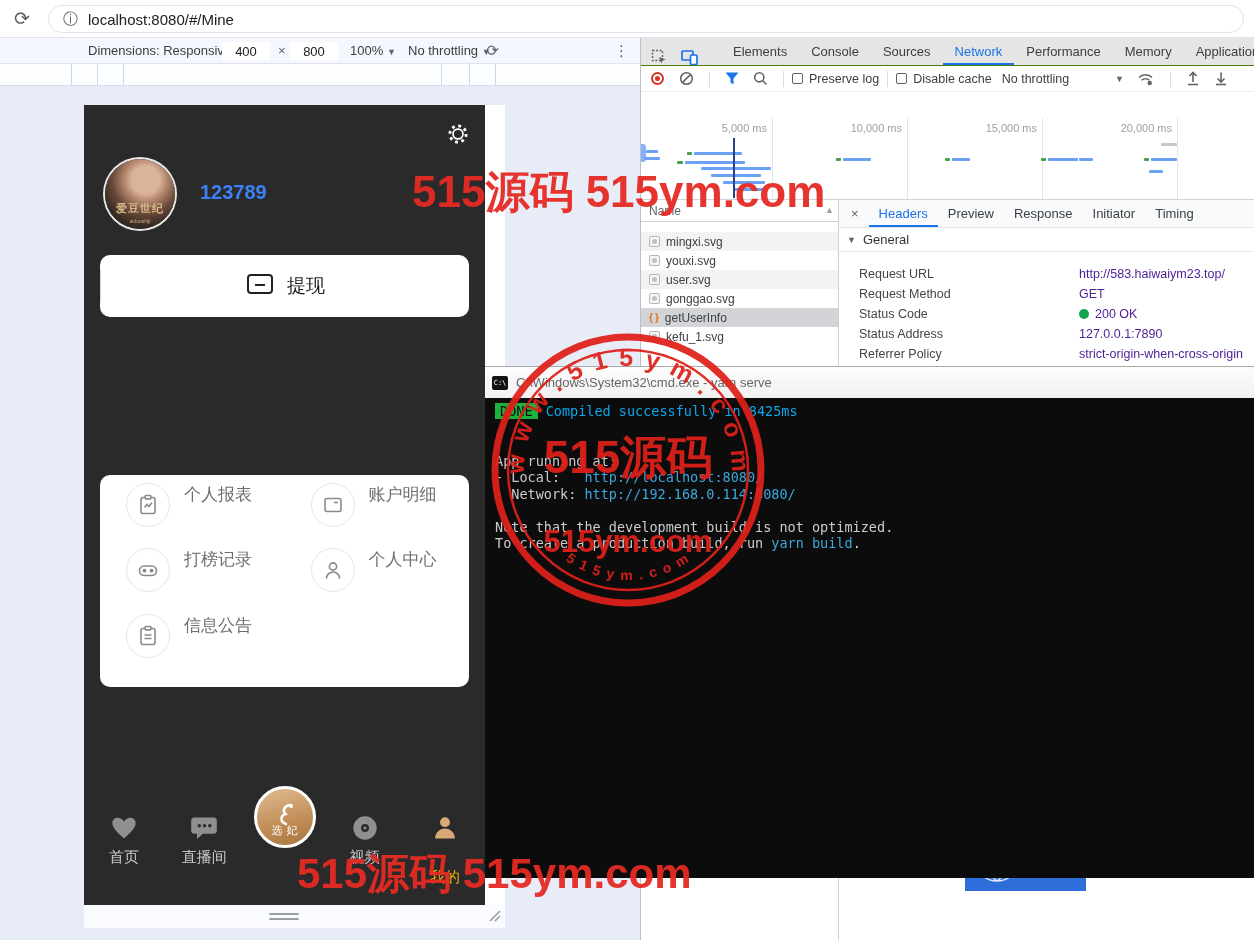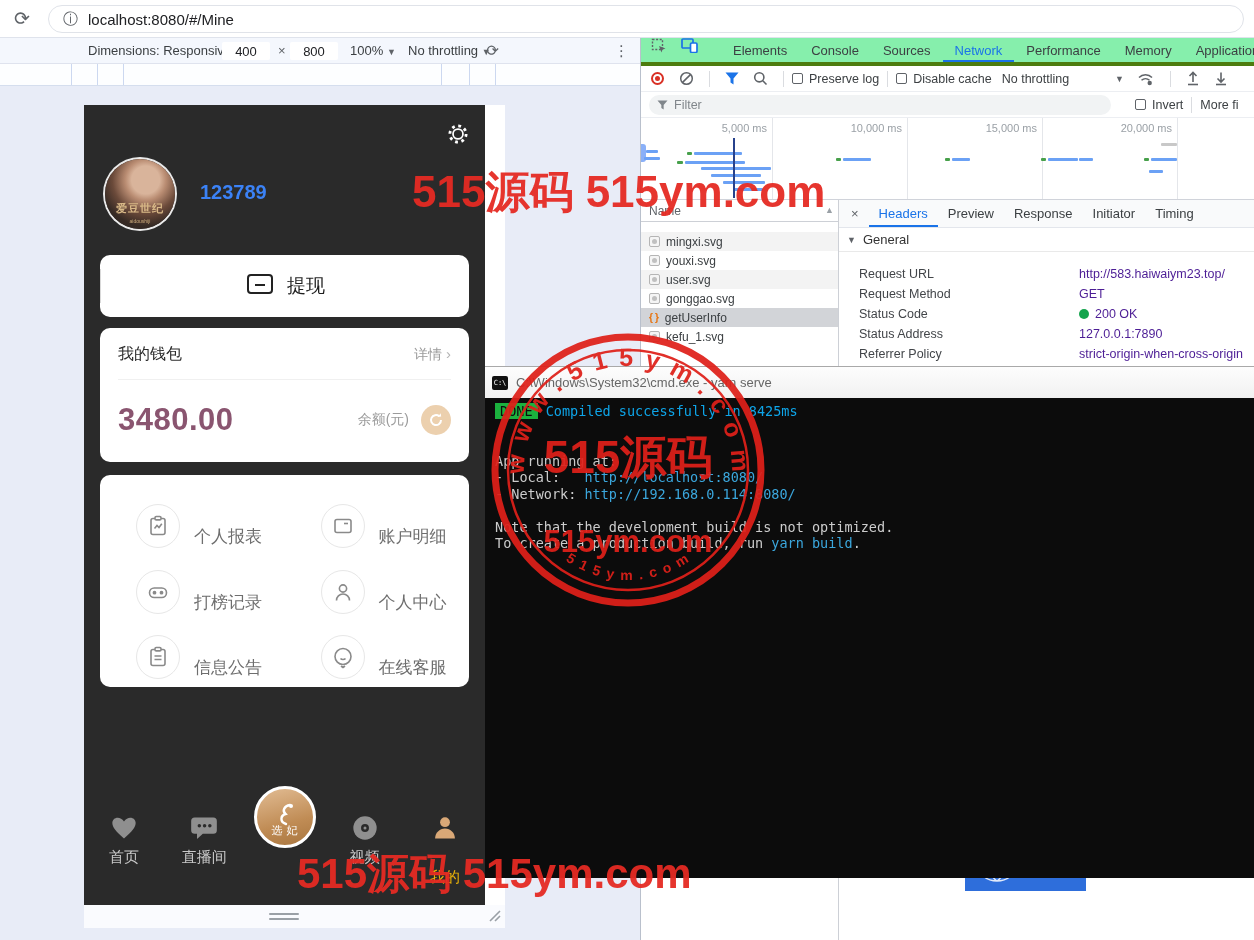--- a/index.html
+++ b/index.html
@@ -43,41 +43,41 @@
   #wallet-title { font-size:16px; color:#2b2b2b; }
   #wallet-detail { font-size:14px; color:#9b9b9b; cursor:pointer; }
   #wallet-detail .chev { color:#b3b3b3; font-size:15px; }
   #wallet-hr { height:1px; background:#f0f0f0; margin:14px 0 0; }
   #wallet-row { display:flex; justify-content:space-between; align-items:center; margin-top:22px; }
   #balance { font-size:31px; font-weight:bold; color:#8a5570; letter-spacing:.5px; }
   #balance-side { display:flex; align-items:center; gap:12px; }
   #balance-label { font-size:14px; color:#9b9b9b; }
   #refresh-btn { width:30px; height:30px; border-radius:50%; background:#ecd0ae; display:flex; align-items:center; justify-content:center; cursor:pointer; }
   #card-menu { top:370px; height:212px; display:grid; grid-template-columns:1fr 1fr; grid-template-rows:1fr 1fr 1fr; padding:8px 0; }
-  .mi { display:flex; align-items:flex-end; gap:14px; padding-left:36px; cursor:pointer; }
+  .mi { display:flex; align-items:flex-start; gap:14px; padding-left:26px; cursor:pointer; }
   .mi .ic { width:44px; height:44px; border:1px solid #e7e7e7; border-radius:50%; display:flex; align-items:center; justify-content:center; }
   .mi .ml { font-size:17px; color:#6e6e6e; }
   #bnav { position:absolute; left:0; bottom:18px; width:100%; display:flex; }
   .ni { flex:1; display:flex; flex-direction:column; align-items:center; gap:6px; cursor:pointer; position:relative; }
   .ni .nl { font-size:15px; color:#c9c9c9; }
   .ni.active .nl { color:#eab308;margin-top:20px; }
   #nav-badge { position:absolute; left:50%; transform:translateX(-50%); top:-28px; width:62px; height:62px; border-radius:50%; border:3px solid #fff;
                background:linear-gradient(165deg,#dcb489 10%,#c08c55 60%,#a9763f); display:flex; align-items:center; justify-content:center; cursor:pointer; }
   #nav-badge .bt { position:absolute; bottom:7px; width:100%; text-align:center; color:#fff; font-size:11px; letter-spacing:4px; text-indent:4px; }
 
   
   #rstrip { left:485px; top:105px; width:20px; height:800px; background:#fff; z-index:2; }
   #bstrip { left:84px; top:905px; width:421px; height:23px; background:#fafbfe; z-index:2; }
   #drag-h { left:269px; top:913px; z-index:3; }
   #drag-h div { width:30px; height:2px; background:#9aa0a6; border-radius:1px; margin-bottom:3px; }
   #drag-c { left:486px; top:907px; z-index:3; }
 
   
   #devtools { left:640px; top:38px; width:614px; height:902px; background:#fff; border-left:1px solid #b9c0cc; z-index:4; }
-  #dt-tabs { position:absolute; left:0; top:0; width:614px; height:28px; background:#86efac; border-bottom:4px solid #4d7c0f; display:flex; align-items:flex-start; font-size:13px; color:#3c4043; }
+  #dt-tabs { position:absolute; left:0; top:0; width:614px; height:28px; background:#e5e5e5; border-bottom:1px solid #4d7c0f; display:flex; align-items:flex-end; font-size:13px; color:#3c4043; }
   #dt-tabs .sep, .sep { width:1px; height:16px; background:#dadce0; margin:0 8px; }
   .dtab { padding:0 12px; height:100%; display:flex; align-items:center; cursor:pointer; white-space:nowrap; }
   .dtab.active { color:#1a73e8; box-shadow:inset 0 -2px 0 #1a73e8; }
   #nt-toolbar { position:absolute; left:0; top:28px; width:614px; height:26px; background:#fff; border-bottom:1px solid #eceef2; display:flex; align-items:center; font-size:12.5px; color:#3c4043; }
   #rec-btn { width:13px; height:13px; border:2px solid #d93025; border-radius:50%; margin:0 8px 0 10px; position:relative; cursor:pointer; }
   #rec-btn::after { content:""; position:absolute; left:2px; top:2px; width:5px; height:5px; background:#d93025; border-radius:50%; }
   .cb { width:11px; height:11px; border:1.4px solid #5f6368; border-radius:2px; background:#fff; margin-right:6px; cursor:pointer; flex:none; }
   .tbi { margin:0 7px; cursor:pointer; display:flex; align-items:center; }
   #filter-row { position:absolute; left:0; top:54px; width:614px; height:26px; background:#fff; border-bottom:1px solid #eceef2; display:flex; align-items:center; font-size:12.5px; color:#3c4043; overflow:hidden; }
   #filter-pill { margin-left:8px; width:462px; height:20px; background:#f1f3f4; border-radius:10px; display:flex; align-items:center; padding:0 8px; gap:6px; color:#80868b; cursor:text; }
@@ -181,39 +181,20 @@
     <div class="vdiv"></div>
     <div class="act">
       <span><svg width="30" height="26" viewBox="0 0 30 26">
             <rect x="3" y="4" width="24" height="18" rx="3" fill="none" stroke="#222" stroke-width="2"></rect>
             <path d="M10 14 h10" fill="none" stroke="#222" stroke-width="2"></path>
           </svg></span>
       <span>提现</span>
     </div>
   </div>
 
-  <div id="card-wallet" class="card">
-    <div id="wallet-head">
-      <span id="wallet-title">我的钱包</span>
-      <span id="wallet-detail"><span>详情</span> <span class="chev">›</span></span>
-    </div>
-    <div id="wallet-hr"></div>
-    <div id="wallet-row">
-      <span id="balance">3480.00</span>
-      <span id="balance-side">
-        <span id="balance-label">余额(元)</span>
-        <span id="refresh-btn">
-          <svg width="16" height="16" viewBox="0 0 16 16">
-              <path d="M13 8 a5 5 0 1 1 -1.8 -3.8" fill="none" stroke="#fff" stroke-width="2"></path>
-              <path d="M12.6 1.2 l0.6 3.4 -3.4 0.4 z" fill="#fff"></path>
-            </svg>
-        </span>
-      </span>
-    </div>
-  </div>
 
   <div id="card-menu" class="card">
     <div class="mi">
       <span class="ic">
           <svg width="24" height="24" viewBox="0 0 24 24" fill="none" stroke="#8a8a8a" stroke-width="1.6">
             <rect x="5" y="4.5" width="14" height="16" rx="2"></rect>
             <rect x="9" y="2.5" width="6" height="3.4" rx="1.2" fill="#fff"></rect>
             <polyline points="8.5,14.5 11,11.5 13,13.5 15.8,9.8"></polyline>
           </svg>
         </span>
@@ -250,30 +231,20 @@
     <div class="mi">
       <span class="ic">
           <svg width="24" height="24" viewBox="0 0 24 24" fill="none" stroke="#8a8a8a" stroke-width="1.6">
             <rect x="5" y="4.5" width="14" height="16" rx="2"></rect>
             <rect x="9" y="2.5" width="6" height="3.4" rx="1.2" fill="#fff"></rect>
             <path d="M8.5 11 h7 M8.5 14.5 h7"></path>
           </svg>
         </span>
       <span class="ml">信息公告</span>
     </div>
-    <div class="mi">
-      <span class="ic">
-          <svg width="24" height="24" viewBox="0 0 24 24" fill="none" stroke="#8a8a8a" stroke-width="1.6">
-            <circle cx="12" cy="11.5" r="8"></circle>
-            <path d="M9.5 13.5 c1.2 1.4 3.8 1.4 5 0"></path>
-            <path d="M10 21 l2 1.5 2-1.5"></path>
-          </svg>
-        </span>
-      <span class="ml">在线客服</span>
-    </div>
   </div>
 
   <div id="bnav">
     <div class="ni">
       <svg width="30" height="28" viewBox="0 0 24 24">
           <path d="M12 21 C5.2 15.4 2 11.2 2 7.8 C2 5.1 4 3.2 6.6 3.2 C8.6 3.2 10.4 4.3 12 6.4 C13.6 4.3 15.4 3.2 17.4 3.2 C20 3.2 22 5.1 22 7.8 C22 11.2 18.8 15.4 12 21 Z" fill="#8f8f8f"></path>
         </svg>
       <span class="nl">首页</span>
     </div>
     <div class="ni">
@@ -391,32 +362,20 @@
         </svg>
     </span>
     <span class="tbi">
       <svg width="14" height="15" viewBox="0 0 14 15">
           <path d="M7 1.5 V11 M3.5 7.5 L7 11 L10.5 7.5" fill="none" stroke="#5f6368" stroke-width="1.6"></path>
           <path d="M2 13.5 h10" stroke="#5f6368" stroke-width="1.6"></path>
         </svg>
     </span>
   </div>
 
-  <div id="filter-row">
-    <div id="filter-pill">
-      <svg width="11" height="10" viewBox="0 0 14 13">
-          <path d="M0.5 0.5 h13 L8.5 6.5 v6 l-3-2 v-4 Z" fill="#80868b"></path>
-        </svg>
-      <span>Filter</span>
-    </div>
-    <span class="cb" style="margin-left:24px"></span>
-    <span>Invert</span>
-    <span class="sep"></span>
-    <span>More fi</span>
-  </div>
 
   <div id="tl">
     <div id="tl-grip"></div>
     <div id="tl-cols">
         <div class="tl-col" style="left: 131px;"></div>
         <span class="tl-tick" style="left: 131px;">5,000 ms</span>
         <div class="tl-col" style="left: 266px;"></div>
         <span class="tl-tick" style="left: 266px;">10,000 ms</span>
         <div class="tl-col" style="left: 401px;"></div>
         <span class="tl-tick" style="left: 401px;">15,000 ms</span>

